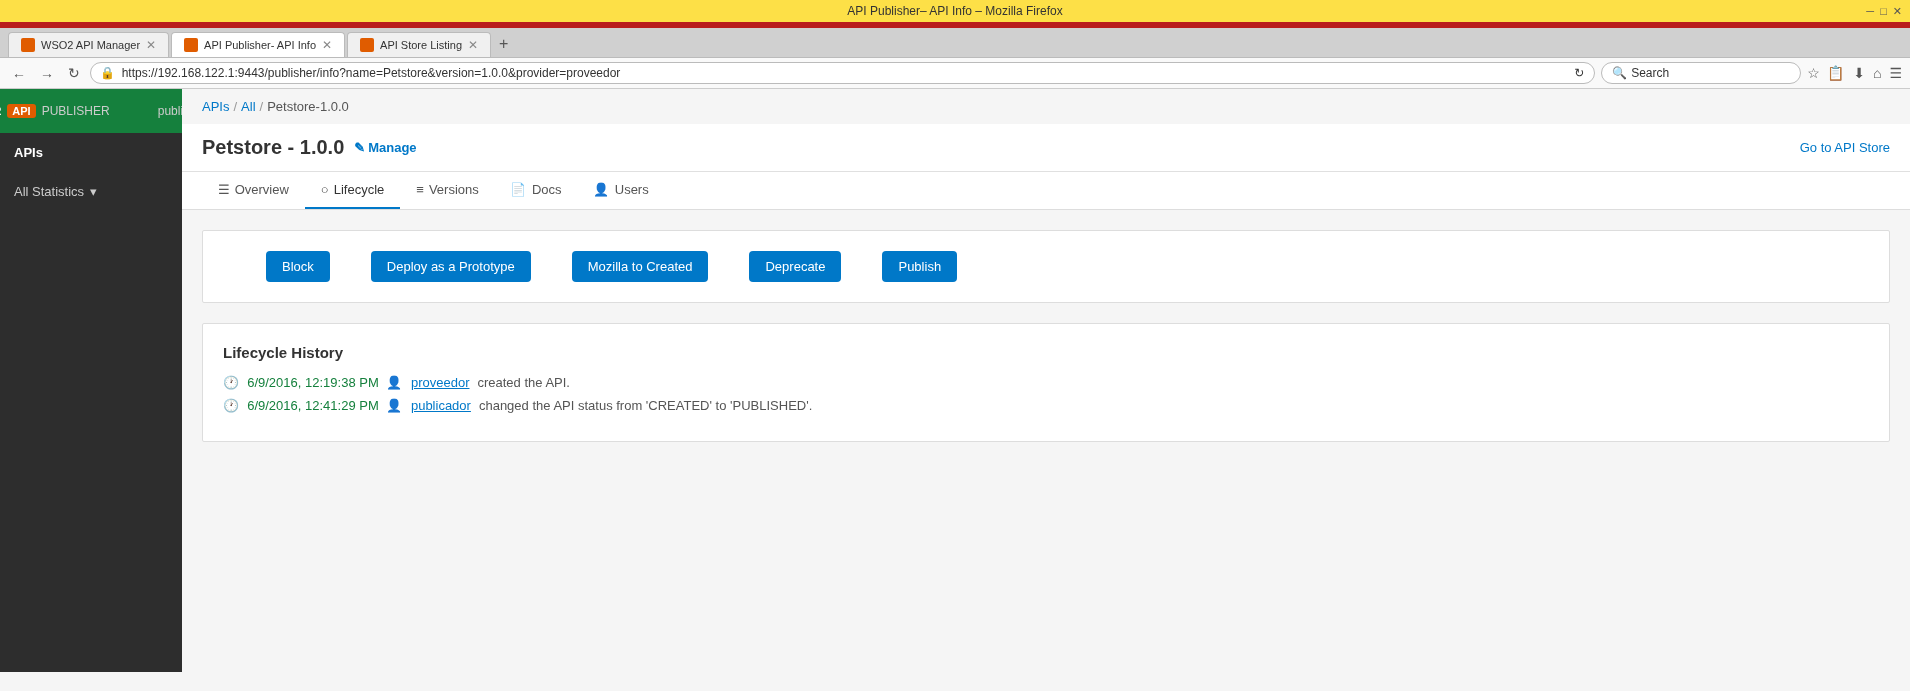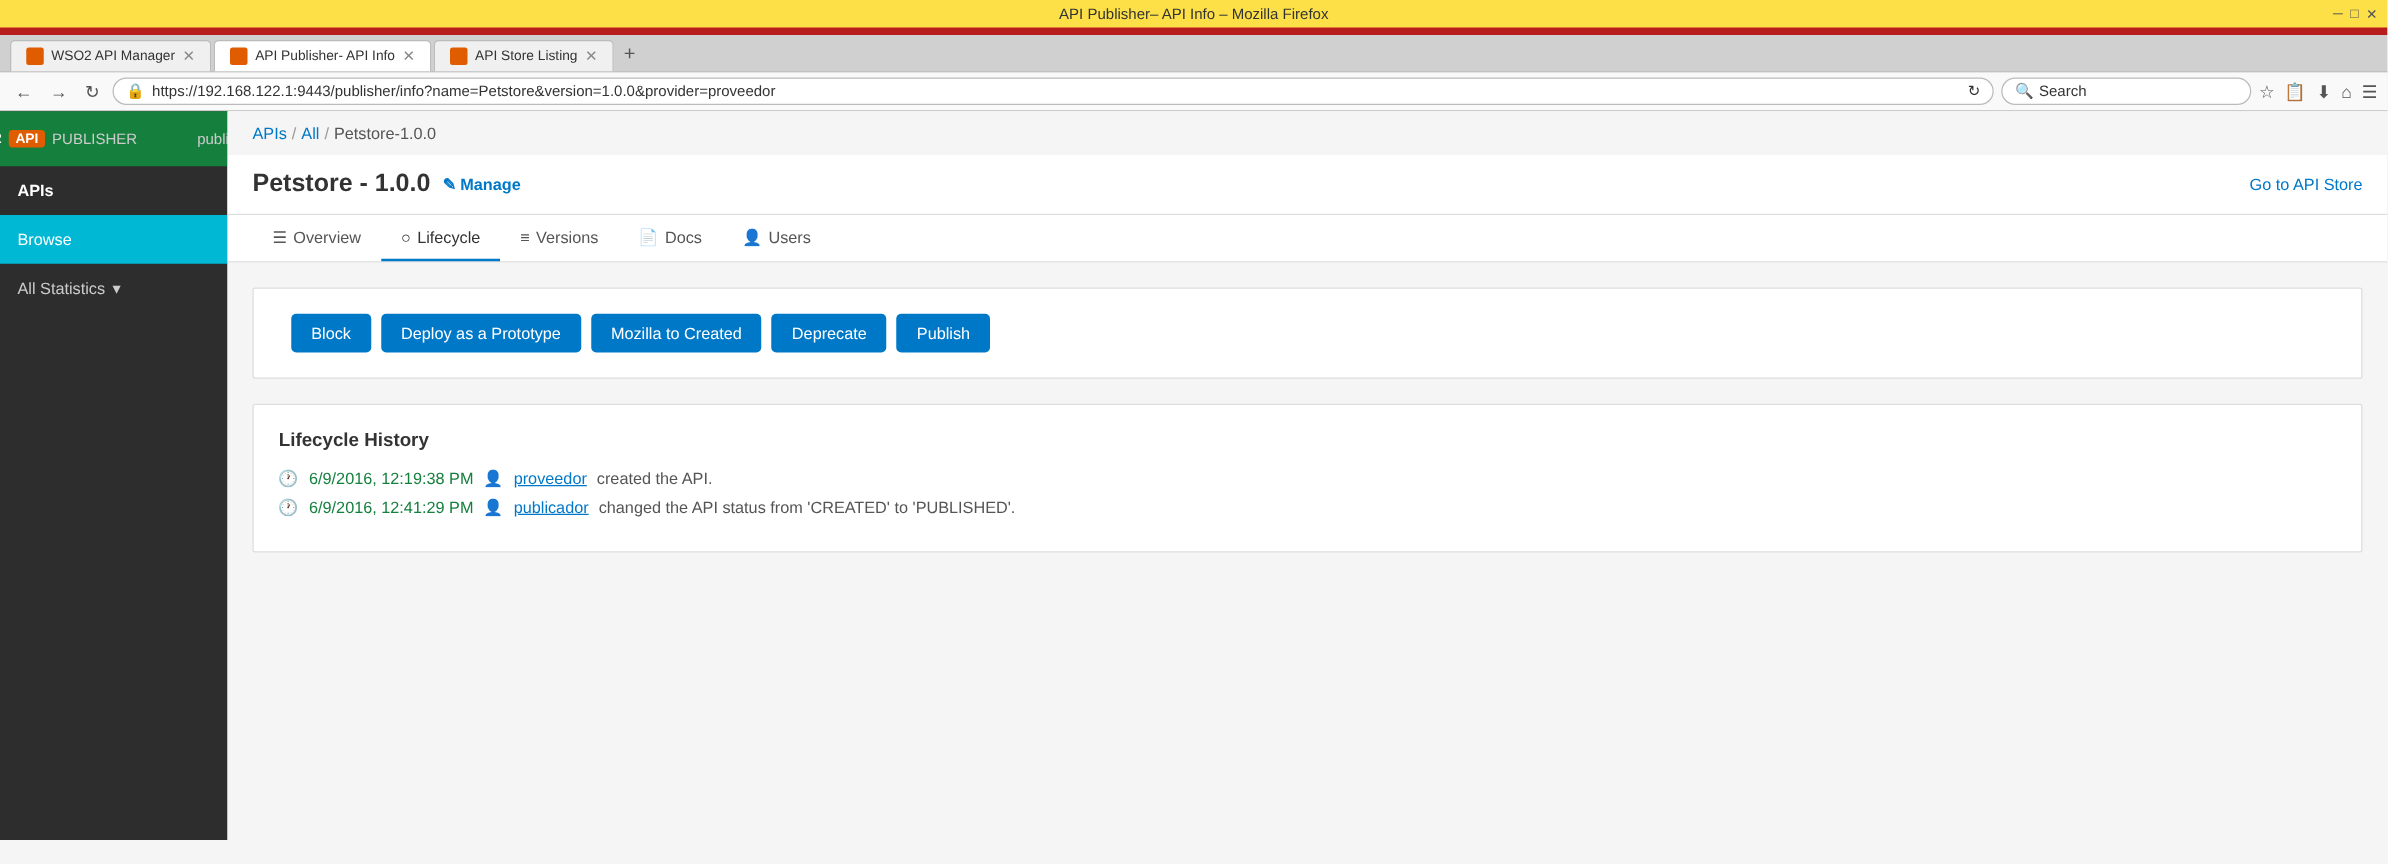--- a/index.html
+++ b/index.html
@@ -288,20 +288,21 @@
       flex-wrap: wrap;
     }
     .btn-primary {
       background: #0078c8;
       color: #fff;
       border: none;
       border-radius: 4px;
       padding: 8px 16px;
       font-size: 13px;
       cursor: pointer;
+      margin-left: 33px;
     }
 
     
     .lifecycle-history {
       margin: 0 20px 20px;
       background: #fff;
       border: 1px solid #ddd;
       border-radius: 2px;
       padding: 20px;
     }
@@ -418,23 +419,20 @@
         <span class="logo-wso2">WSO2</span>
         <span class="logo-api-badge">API</span>
         <span class="logo-publisher">PUBLISHER</span>
       </div>
       <div class="top-bar-user">publicador</div>
     </div>
 
     <div class="sidebar-nav-item top-level">
       <span>APIs</span>
     </div>
-    <div class="sidebar-nav-item active">
-      <span>Browse</span>
-    </div>
     <div class="sidebar-stats">
       <span>All Statistics</span>
       <span>▾</span>
     </div>
   </div>
 
   <div class="main-content">
 
     <div class="breadcrumb">
       <a href="#">APIs</a>

